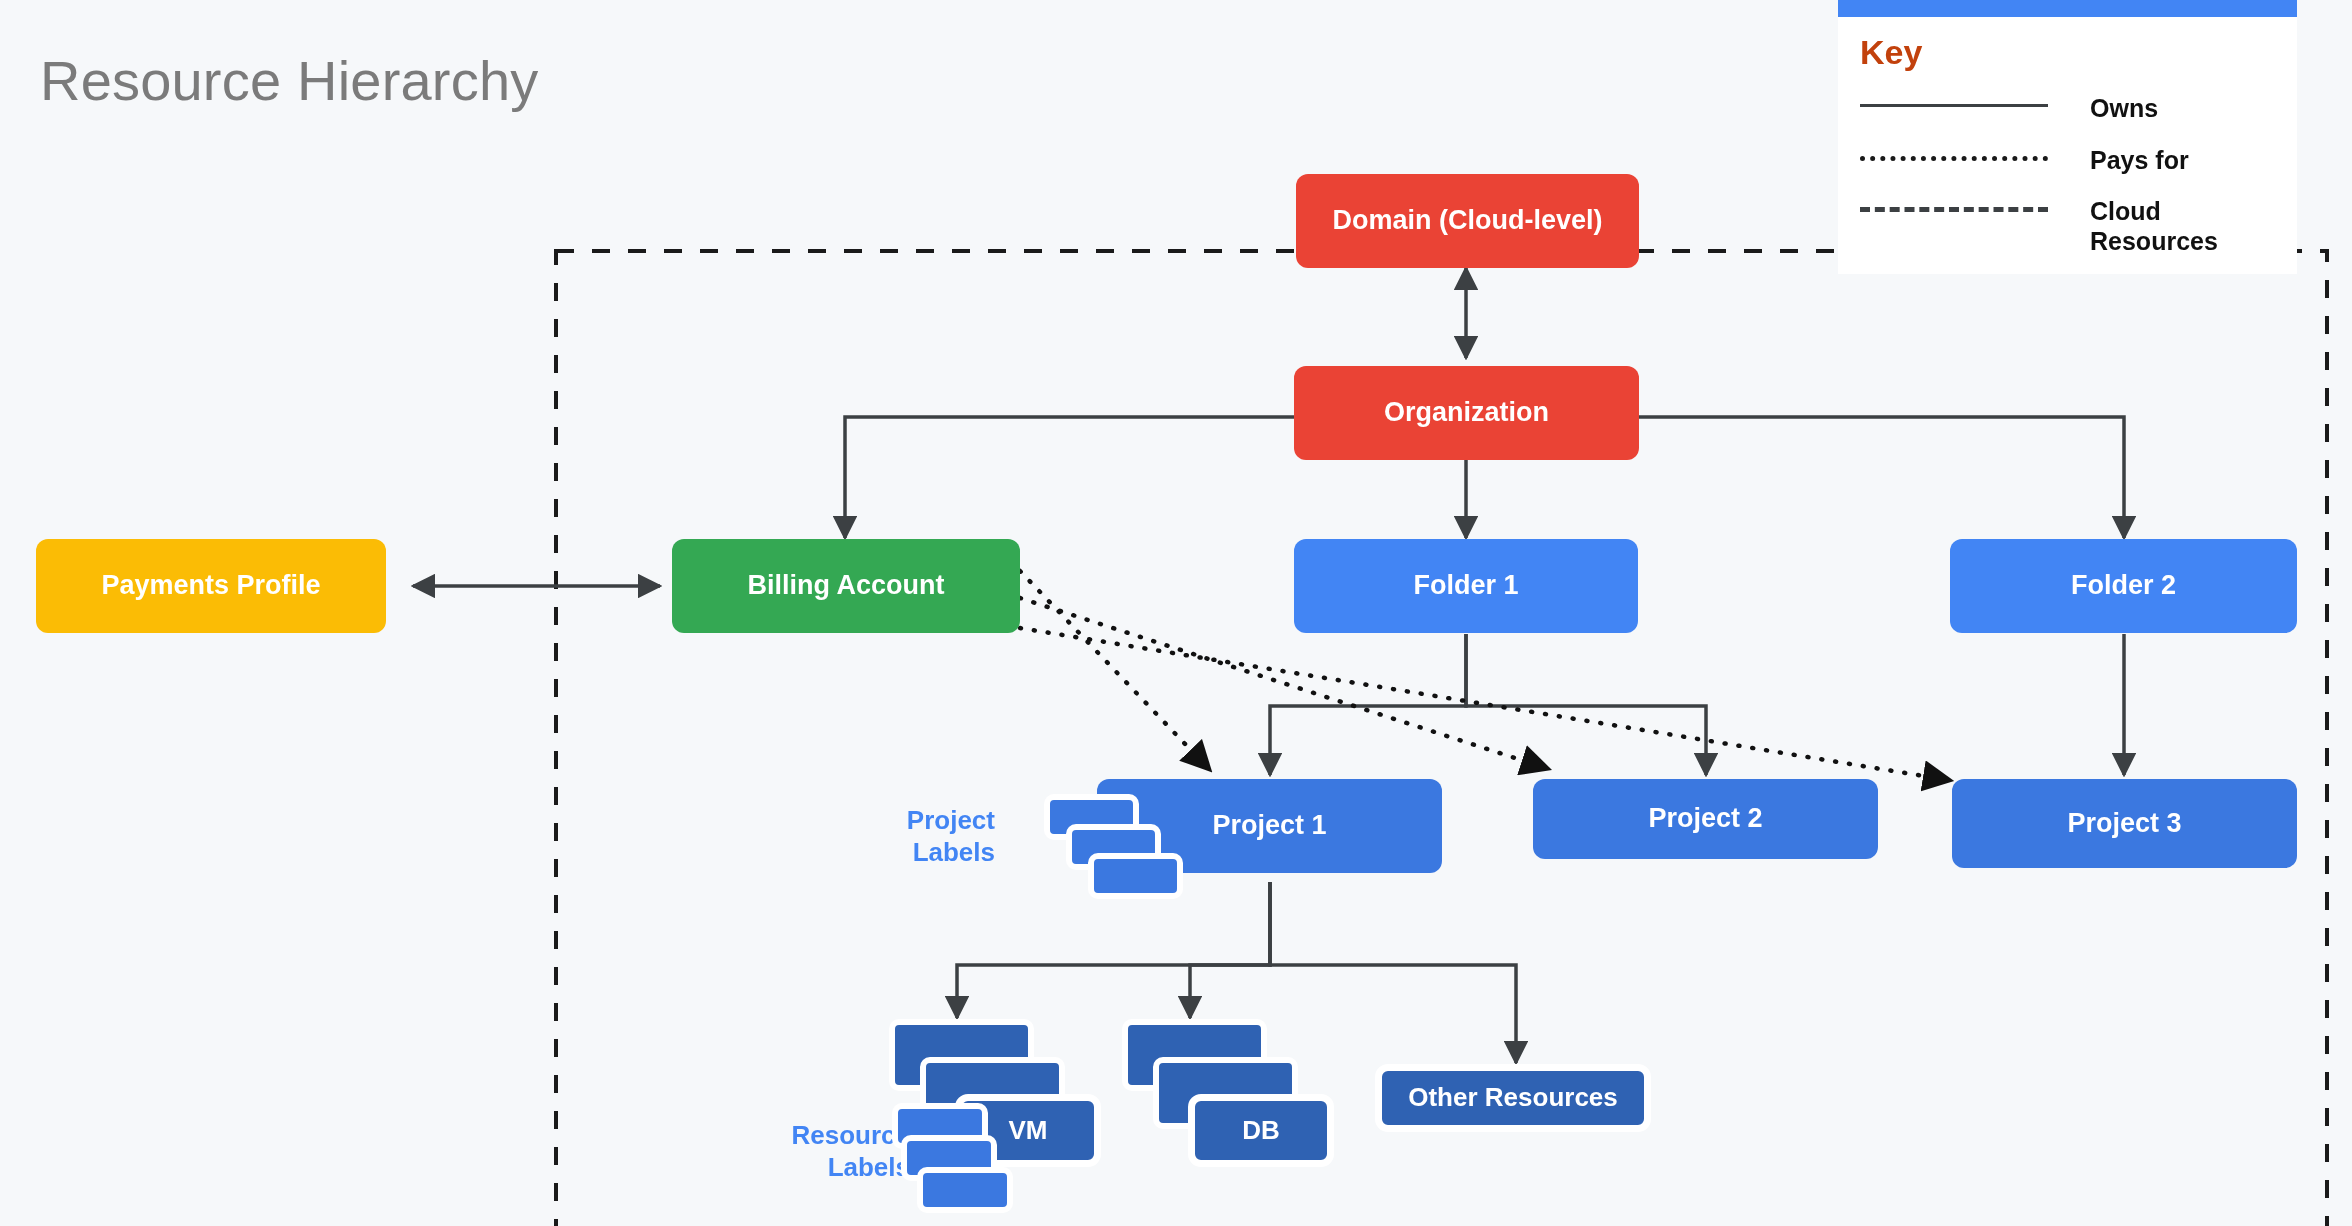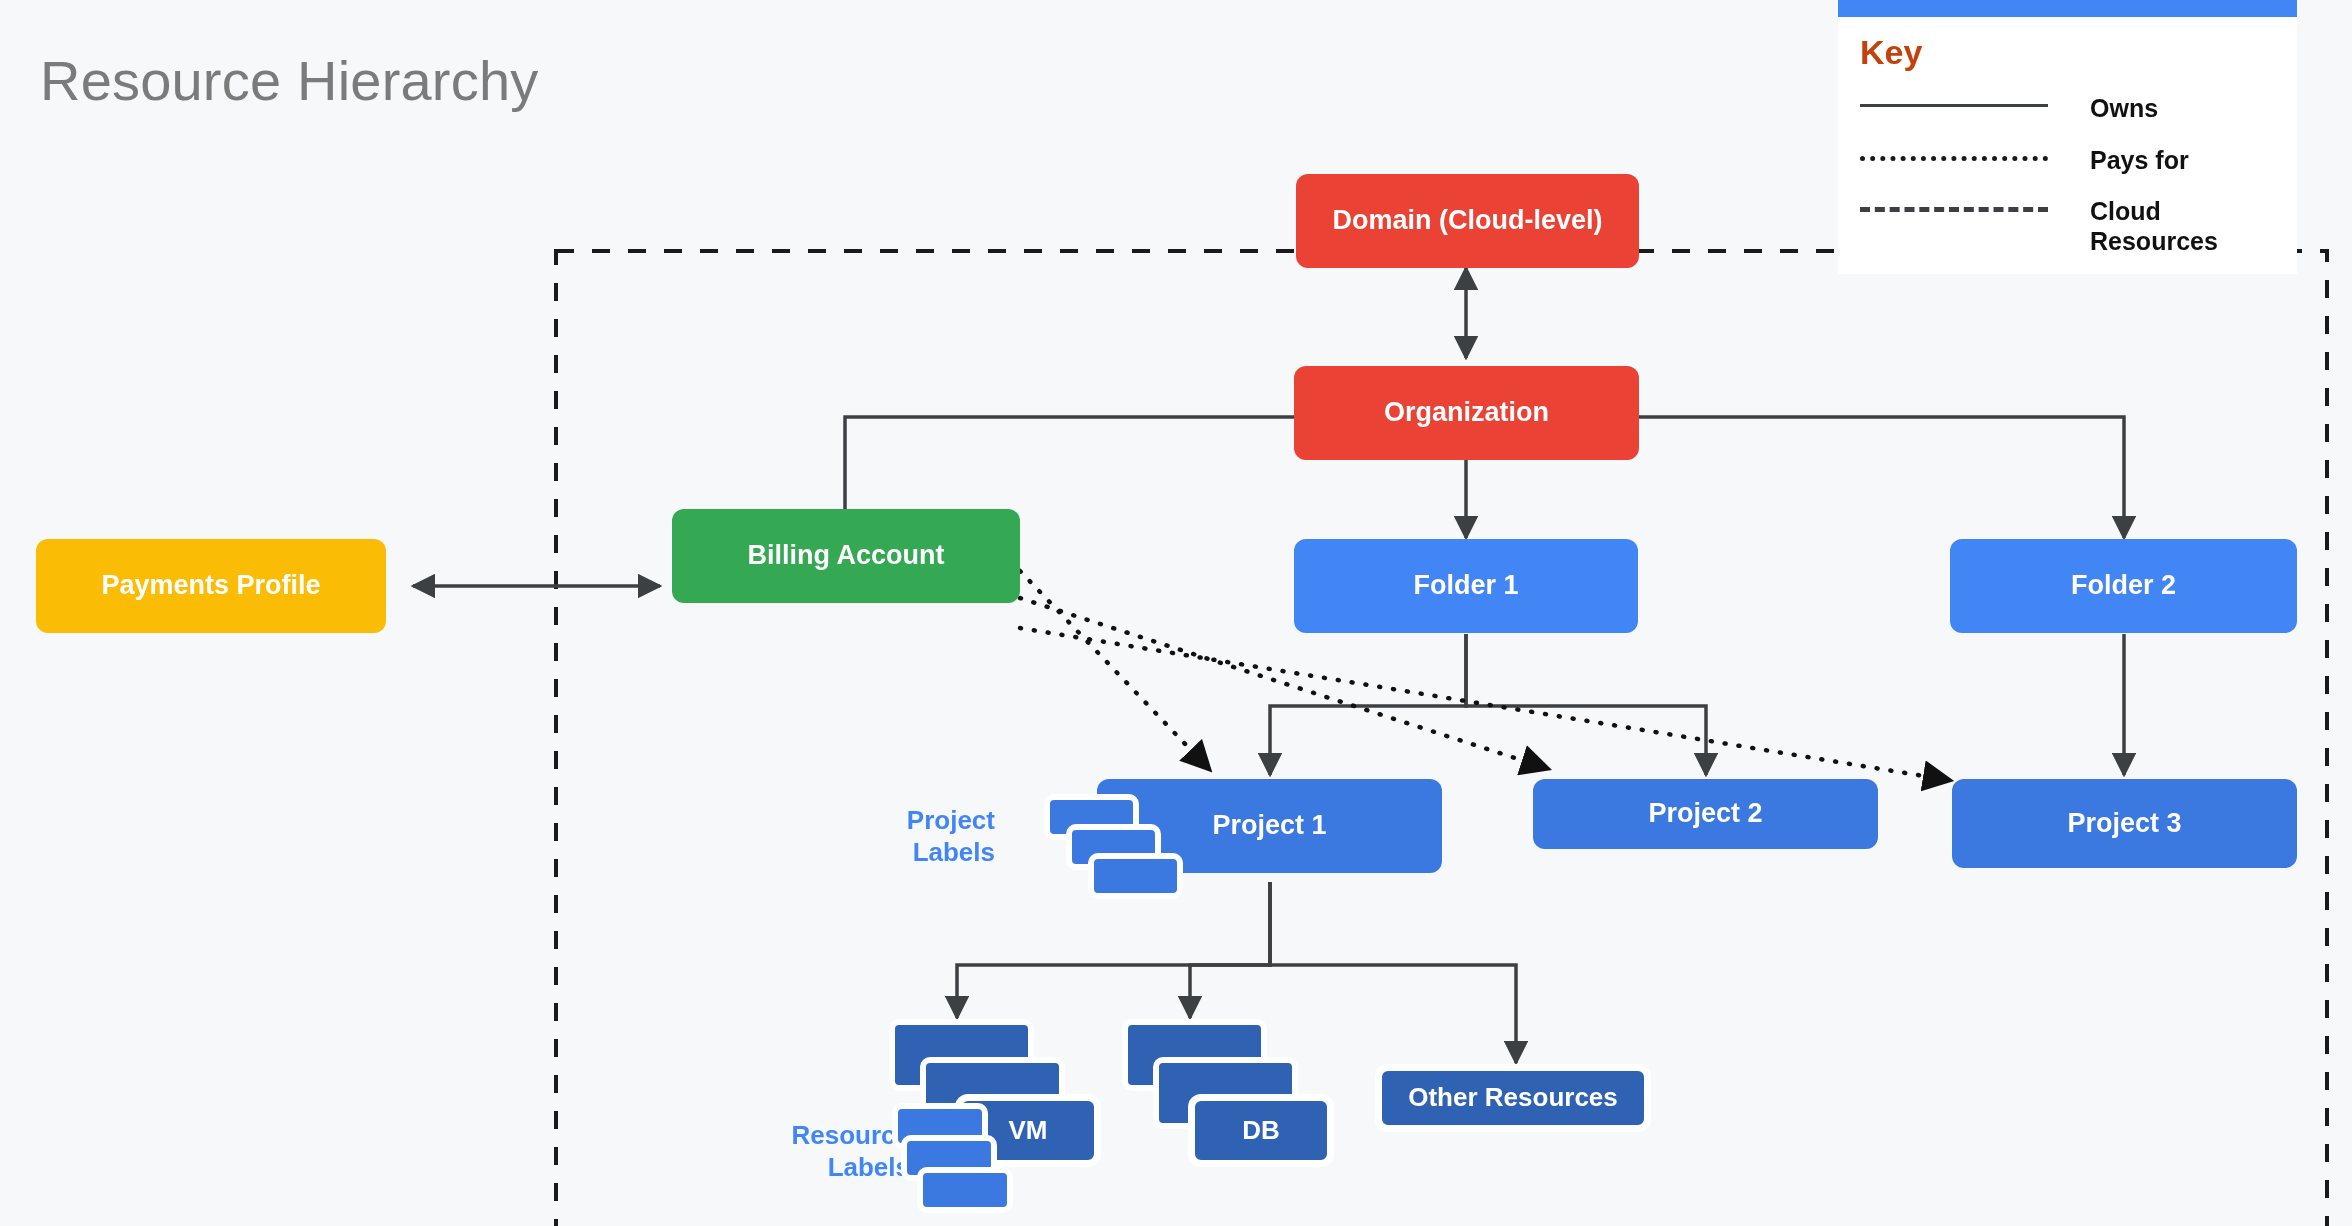--- a/index.html
+++ b/index.html
@@ -164,29 +164,29 @@
     <line x1="1020" y1="598" x2="1546" y2="768" stroke="#111111" stroke-width="4.5" stroke-dasharray="1 13" stroke-linecap="round" marker-end="url(#arrowDot)"></line>
     <line x1="1020" y1="628" x2="1948" y2="780" stroke="#111111" stroke-width="4.5" stroke-dasharray="1 13" stroke-linecap="round" marker-end="url(#arrowDot)"></line>
   </svg>
 
   <div class="node red" style="left:1296px; top:174px; width:343px; height:94px;">Domain (Cloud-level)</div>
 
   <div class="node red" style="left:1294px; top:366px; width:345px; height:94px;">Organization</div>
 
   <div class="node yellow" style="left:36px; top:539px; width:350px; height:94px;">Payments Profile</div>
 
-  <div class="node green" style="left:672px; top:509px; width:348px; height:94px;">Billing Account</div>
+  <div class="node green" style="left:672px; top:539px; width:348px; height:94px;">Billing Account</div>
 
   <div class="node blue" style="left:1294px; top:539px; width:344px; height:94px;">Folder 1</div>
 
   <div class="node blue" style="left:1950px; top:539px; width:347px; height:94px;">Folder 2</div>
 
   <div class="node project" style="left:1097px; top:779px; width:345px; height:94px;">Project 1</div>
 
-  <div class="node project" style="left:1533px; top:779px; width:345px; height:70px;">Project 2</div>
+  <div class="node project" style="left:1533px; top:779px; width:345px; height:80px;">Project 2</div>
 
   <div class="node project" style="left:1952px; top:779px; width:345px; height:89px;">Project 3</div>
 
   <div class="caption" style="left:865px; top:805px; width:130px;">
     <div>Project</div>
     <div>Labels</div>
   </div>
   <div>
     <div class="card" style="left:1044px; top:794px; width:95px; height:46px;"></div>
     <div class="card" style="left:1066px; top:824px; width:95px; height:46px;"></div>

